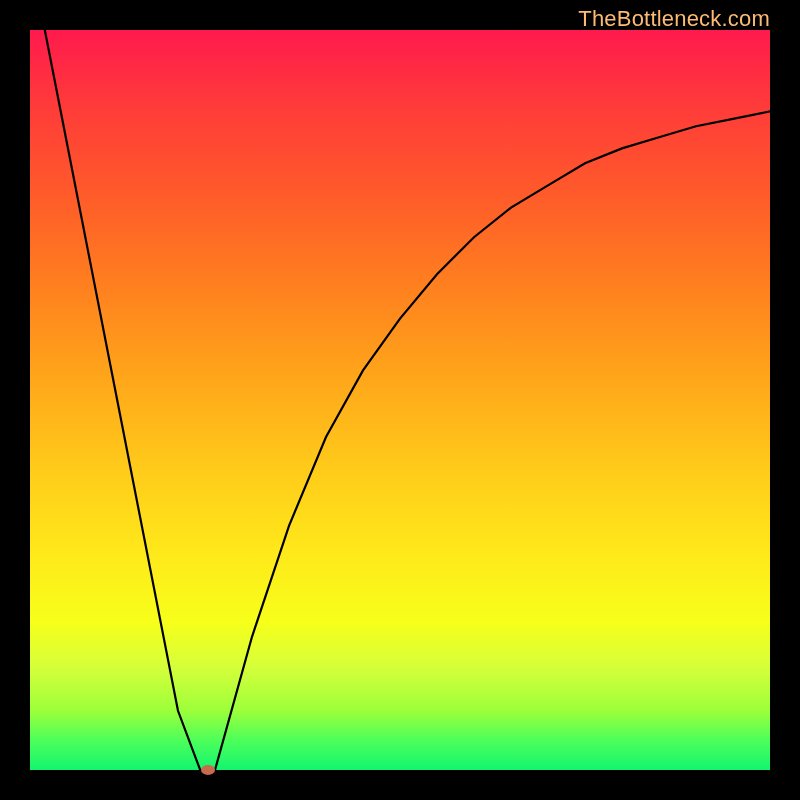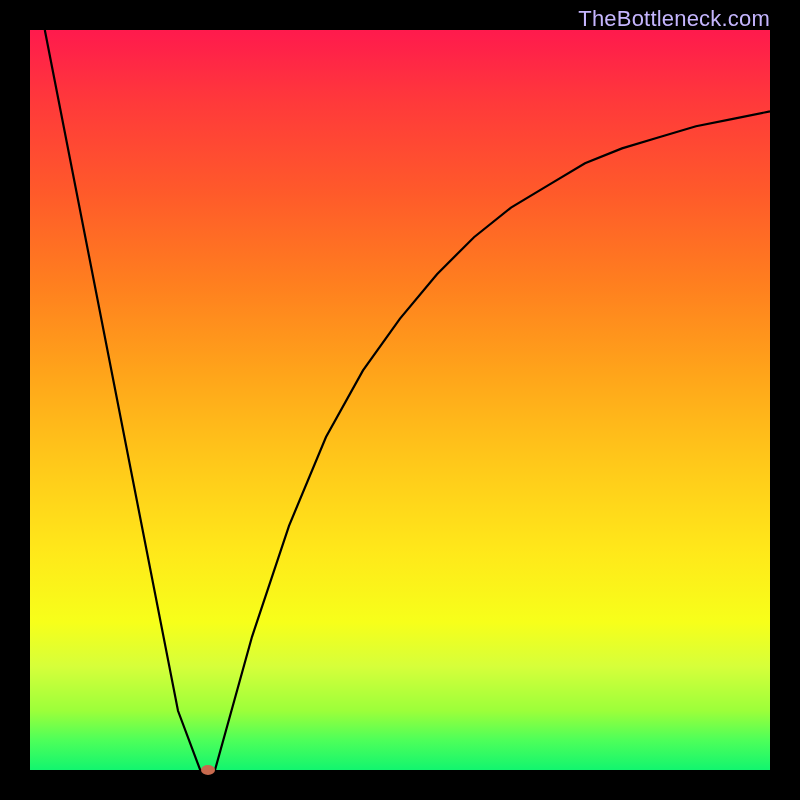--- a/index.html
+++ b/index.html
@@ -37,21 +37,21 @@
       #d6ff3a 86%,
       #9cff3a 92%,
       #4dff5a 96%,
       #12f56f 100%
     );
   }
   .watermark {
     position: absolute;
     top: 6px;
     right: 30px;
-    color: #c4b5fd;
+    color: #fdba74;
     font-size: 22px;
     letter-spacing: 0.2px;
     user-select: none;
   }
   svg.curve {
     position: absolute;
     left: 0;
     top: 0;
     width: 740px;
     height: 740px;

